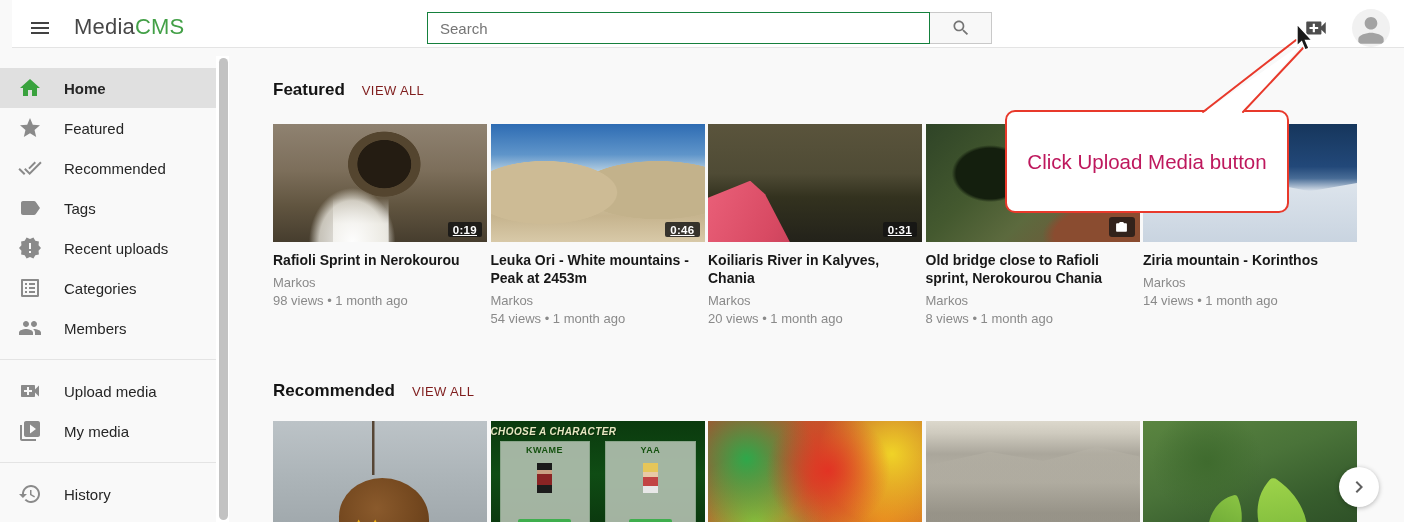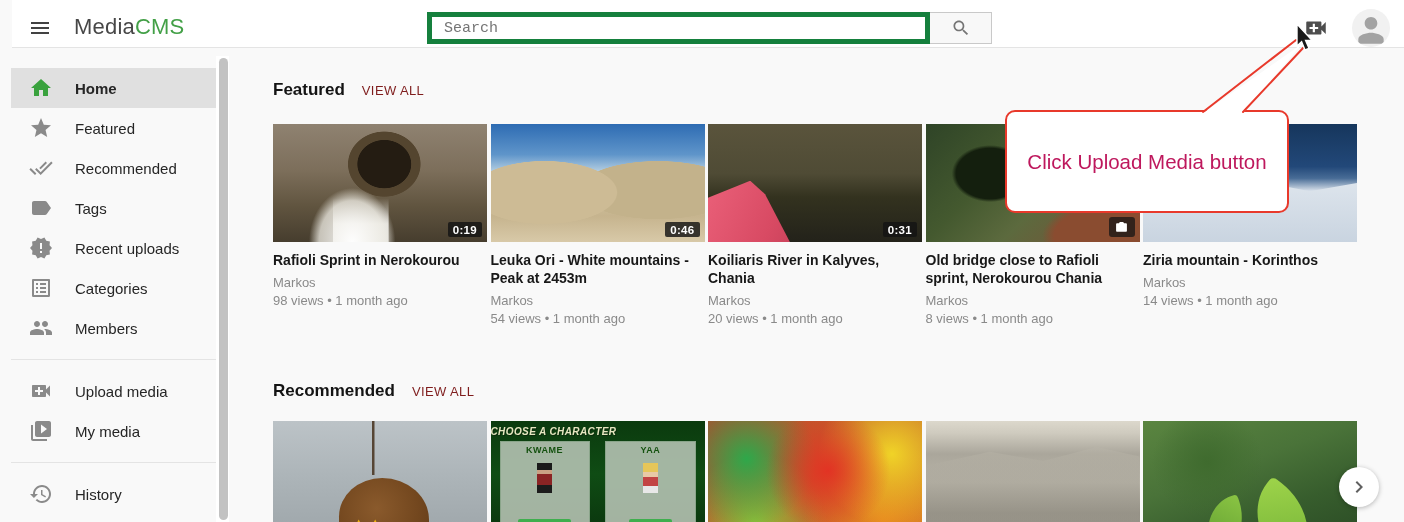--- a/index.html
+++ b/index.html
@@ -14,37 +14,37 @@
   .header {
     position:absolute; left:0; top:0; width:1404px; height:48px;
     background:#fff; border-bottom:1px solid #e4e4e4; z-index:10;margin-left:12px;
   }
   .hamburger { position:absolute; left:16px; top:16px; width:24px; height:24px; cursor:pointer; }
   .logo { position:absolute; left:62px; top:14px; font-size:22px; font-weight:500; letter-spacing:.2px; cursor:pointer; }
   .logo .lm { color:#474747; }
   .logo .lc { color:#43a047; }
   .searchwrap { position:absolute; left:415px; top:12px; height:32px; display:flex; }
   .searchwrap input {
-    width:503px; height:32px; border:5px solid #15803d; background:#fff;
+    width:503px; height:32px; border:1px solid #15803d; background:#fff;
     padding:0 12px; font-size:15px; color:#333; outline:none;
-    font-family:Liberation Mono, monospace;
+    font-family:Liberation Sans, sans-serif;
   }
   .searchwrap input::placeholder { color:#757575; }
   .searchbtn {
     width:62px; height:32px; border:1px solid #c9c9c9; border-left:none;
     background:#f8f8f8; display:flex; align-items:center; justify-content:center; cursor:pointer;
   }
   .upl-top { position:absolute; left:1291px; top:15px; width:26px; height:26px; cursor:pointer; }
   .avatar {
     position:absolute; left:1340px; top:9px; width:38px; height:38px; border-radius:50%;
     background:#f1f1f1; overflow:hidden; cursor:pointer;
   }
 
   
-  .sidebar { position:absolute; left:11px; top:56px; width:216px; height:466px; background:#f9f9f9; z-index:5; }
+  .sidebar { position:absolute; left:0; top:56px; width:216px; height:466px; background:#f9f9f9; z-index:5; }
   .side-item {
     position:relative; height:40px; display:flex; align-items:center; cursor:pointer;
     color:#262626; font-size:15px;
   }
   .side-item .sicon { position:absolute; left:18px; top:8px; width:24px; height:24px; }
   .side-item .slabel { margin-left:64px; }
   .side-item.active { background:#e0e0e0; }
   .side-item.active .slabel { font-weight:700; }
   .side-group-1 { padding-top:12px; }
   .side-div { height:0; border-top:1px solid #e4e4e4; margin:11px 0; }
@@ -54,21 +54,21 @@
   
   .section-head { position:absolute; display:flex; align-items:baseline; gap:17px; }
   .section-title { font-size:17px; font-weight:700; color:#141414; }
   .view-all { font-size:13px; font-weight:400; color:#7f1d1d; letter-spacing:.4px; cursor:pointer; }
 
   .row { position:absolute; left:273px; display:flex; gap:3.5px; }
   .card { width:214px; }
   .thumb { position:relative; width:214px; height:118px; overflow:hidden; cursor:pointer; }
   .dur {
     position:absolute; right:5px; bottom:5px; background:rgba(20,20,20,.82); color:#fff;
-    font-size:11.5px; font-weight:700; padding:1.5px 5px; border-radius:2px; letter-spacing:.3px;
+    font-size:11.5px; font-weight:700; padding:1.5px 5px; border-radius:2px; letter-spacing:.3px;text-decoration:underline;
   }
   .imgbadge {
     position:absolute; right:5px; bottom:5px; background:rgba(20,20,20,.75);
     width:26px; height:20px; border-radius:3px; display:flex; align-items:center; justify-content:center;
   }
   .ctitle { margin-top:9px; font-size:14px; font-weight:700; line-height:18px; color:#181818; cursor:pointer; }
   .cauthor { margin-top:6px; font-size:13px; color:#8a8a8a; cursor:pointer; }
   .cmeta { margin-top:3px; font-size:13px; color:#8a8a8a; }
 
   

